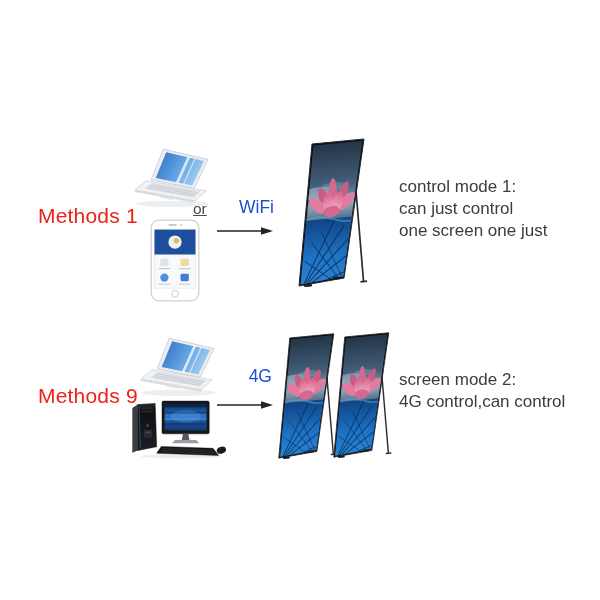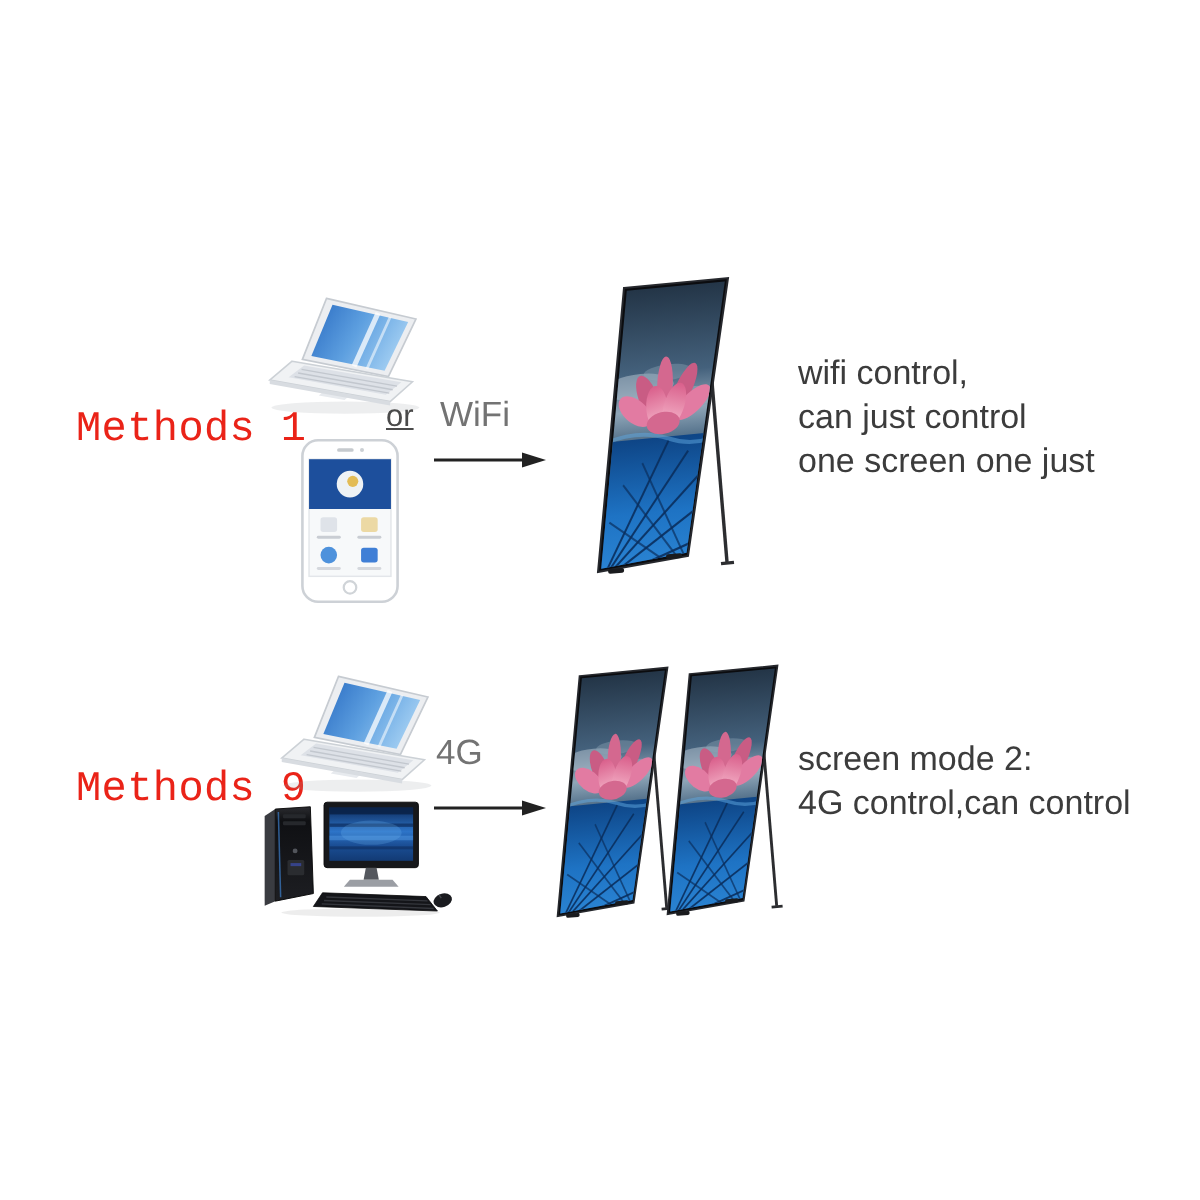--- a/index.html
+++ b/index.html
@@ -1,22 +1,22 @@
 <!DOCTYPE html>
 <html><head>
 <meta charset="utf-8">
 <title>LED Poster Control Modes</title>
 <style>
   html,body{margin:0;padding:0;background:#fff;}
   .canvas{position:relative;width:600px;height:600px;background:#ffffff;overflow:hidden;
           font-family:"Liberation Sans",sans-serif;}
   .abs{position:absolute;}
-  .method-label{font-size:21px;color:#ea2318;letter-spacing:0.2px;white-space:nowrap;font-family:Liberation Mono, monospace;}
+  .method-label{font-size:21px;color:#ea2318;letter-spacing:0.2px;white-space:nowrap;}
   .or-label{font-size:15.5px;color:#4a4a4a;text-decoration:underline;}
-  .conn-label{font-size:17.5px;color:#737373;text-align:left;}
+  .conn-label{font-size:17.5px;color:#1d4ed8;text-align:right;}
   .desc{font-size:17px;line-height:22px;color:#3c3c3c;white-space:nowrap;}
   .device svg,.poster svg{display:block;}
 </style>
 </head>
 <body>
 
 <div class="canvas">
 
   <div class="abs method-label" style="left:38px;top:204px">Methods 1</div>
 
@@ -134,21 +134,21 @@
         <ellipse cx="30" cy="69" rx="9.5" ry="5.5" fill="#d4688f"></ellipse>
       </g>
     </g>
     <polygon points="21,13 73,8 53,147 8,155" fill="none" stroke="#26282d" stroke-width="1"></polygon>
     <rect x="13" y="153.6" width="8" height="2.4" rx="1" fill="#1a1b1e" transform="rotate(-5 13 154)"></rect>
     <rect x="42" y="146.2" width="8" height="2.4" rx="1" fill="#1a1b1e" transform="rotate(-5 42 147)"></rect>
   </svg>
 </div>
 
   <div class="abs desc" style="left:399px;top:176px">
-    <div>wifi control,</div>
+    <div>control mode 1:</div>
     <div>can just control</div>
     <div>one screen one just</div>
   </div>
 
   <div class="abs method-label" style="left:38px;top:384px">Methods 9</div>
 
   <div class="abs device" style="left:140px;top:336px">
   <svg viewBox="0 0 100 72" width="86" height="62" xmlns="http://www.w3.org/2000/svg">
     <defs>
       <linearGradient id="lp-scr" x1="0" y1="0" x2="1" y2="0.4">

